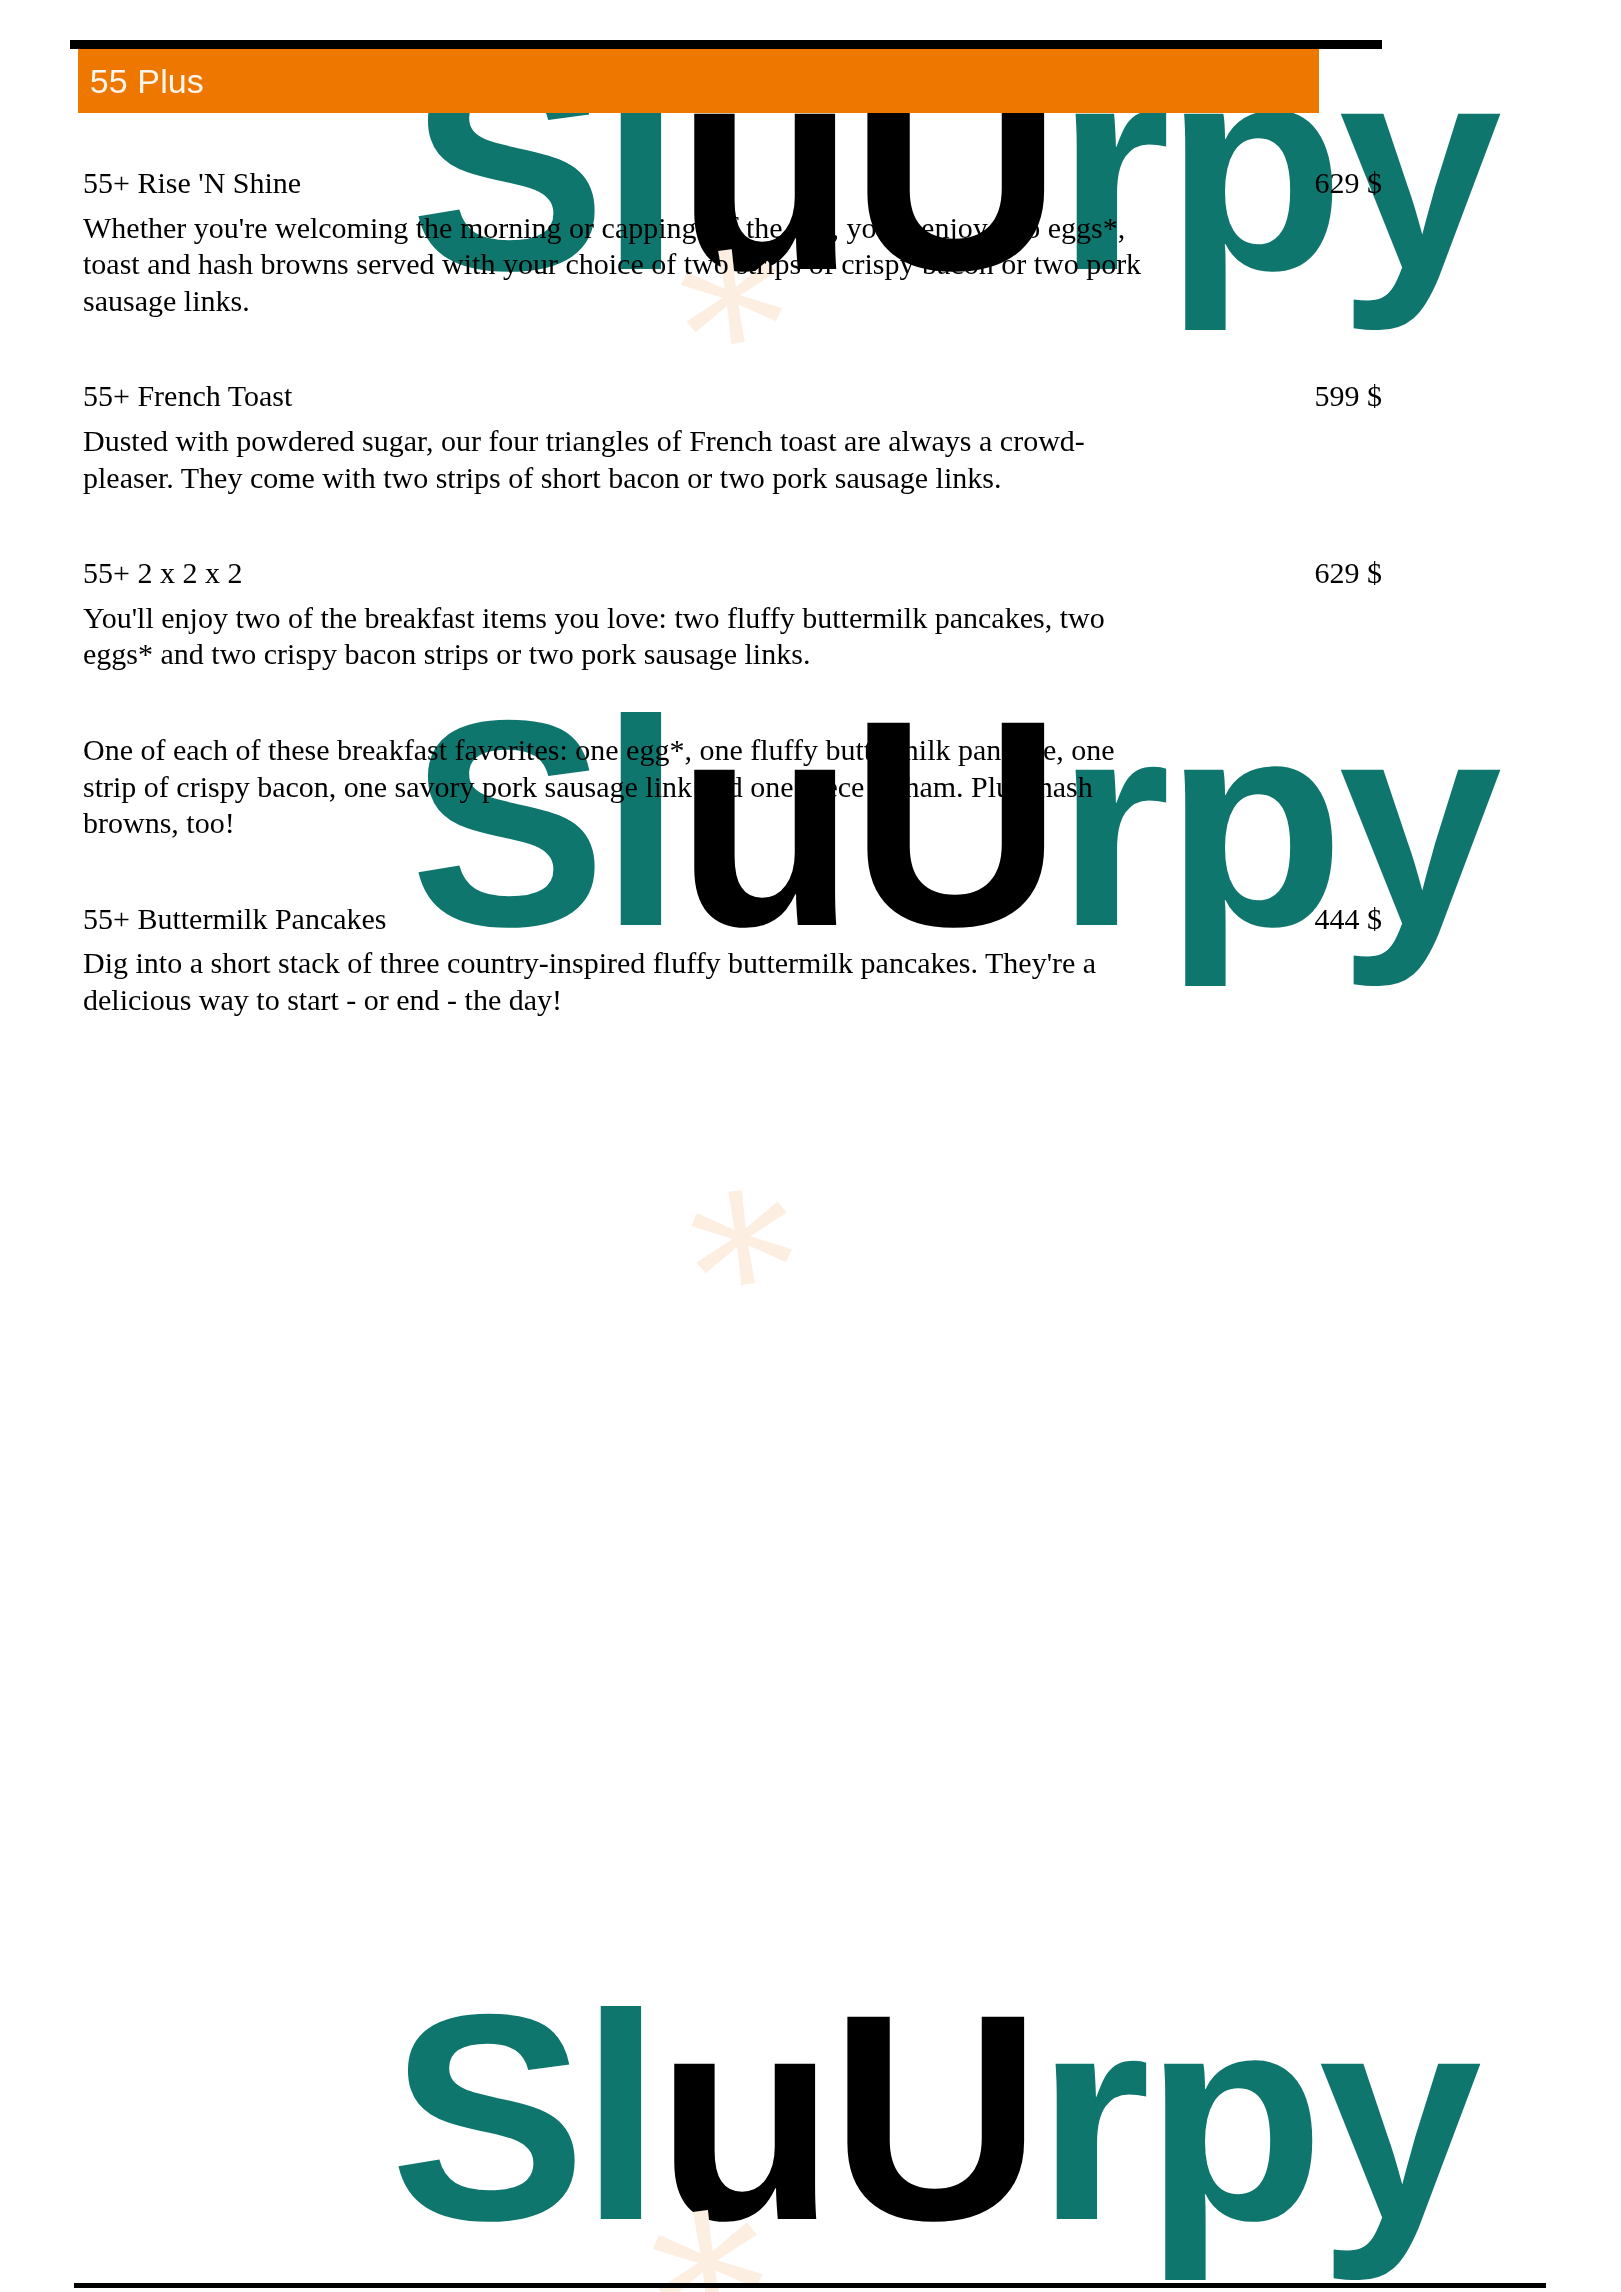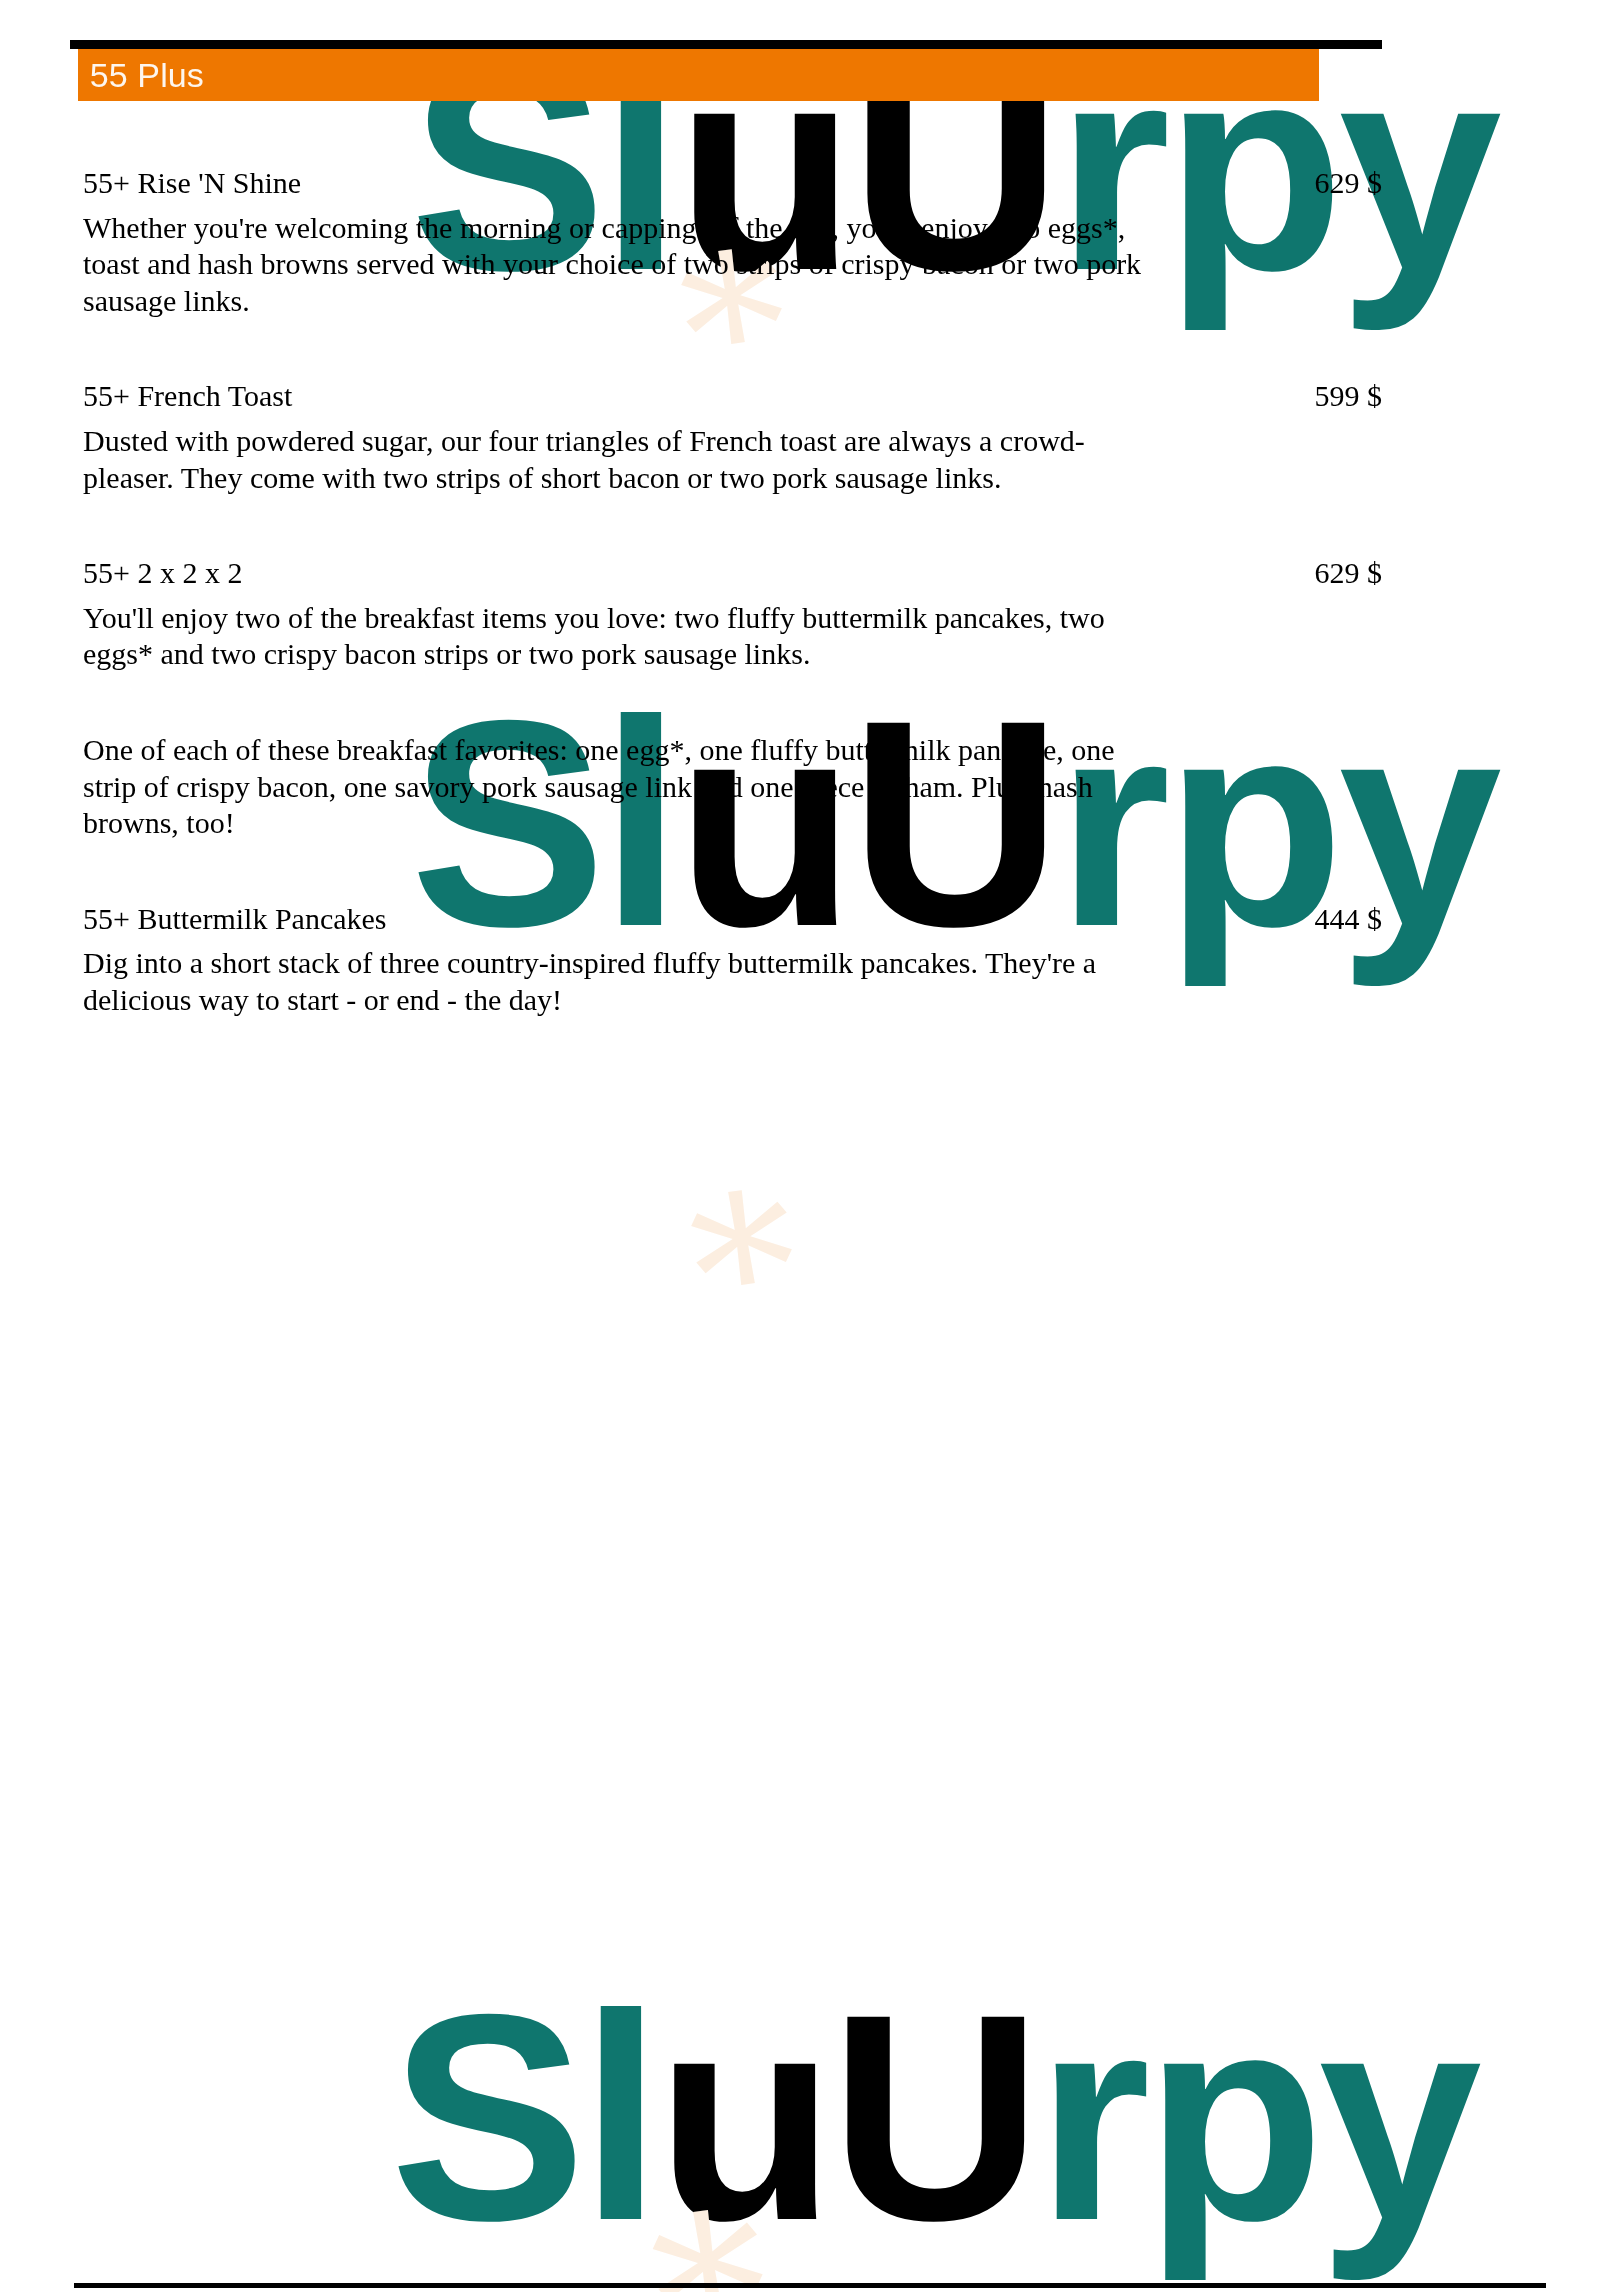--- a/index.html
+++ b/index.html
@@ -78,21 +78,21 @@
     width: 1312px;
     height: 8.8px;
     background: #000000;
   }
 
   .section-header {
     position: absolute;
     left: 78px;
     top: 49px;
     width: 1241px;
-    height: 52px;
+    height: 64px;
     background: #ee7700;
     display: flex;
     align-items: center;
   }
   .section-header-title {
     font-family: "Liberation Sans", "DejaVu Sans", sans-serif;
     font-size: 34px;
     color: #fdf6ee;
     padding-left: 11.8px;
     letter-spacing: 0.1px;

